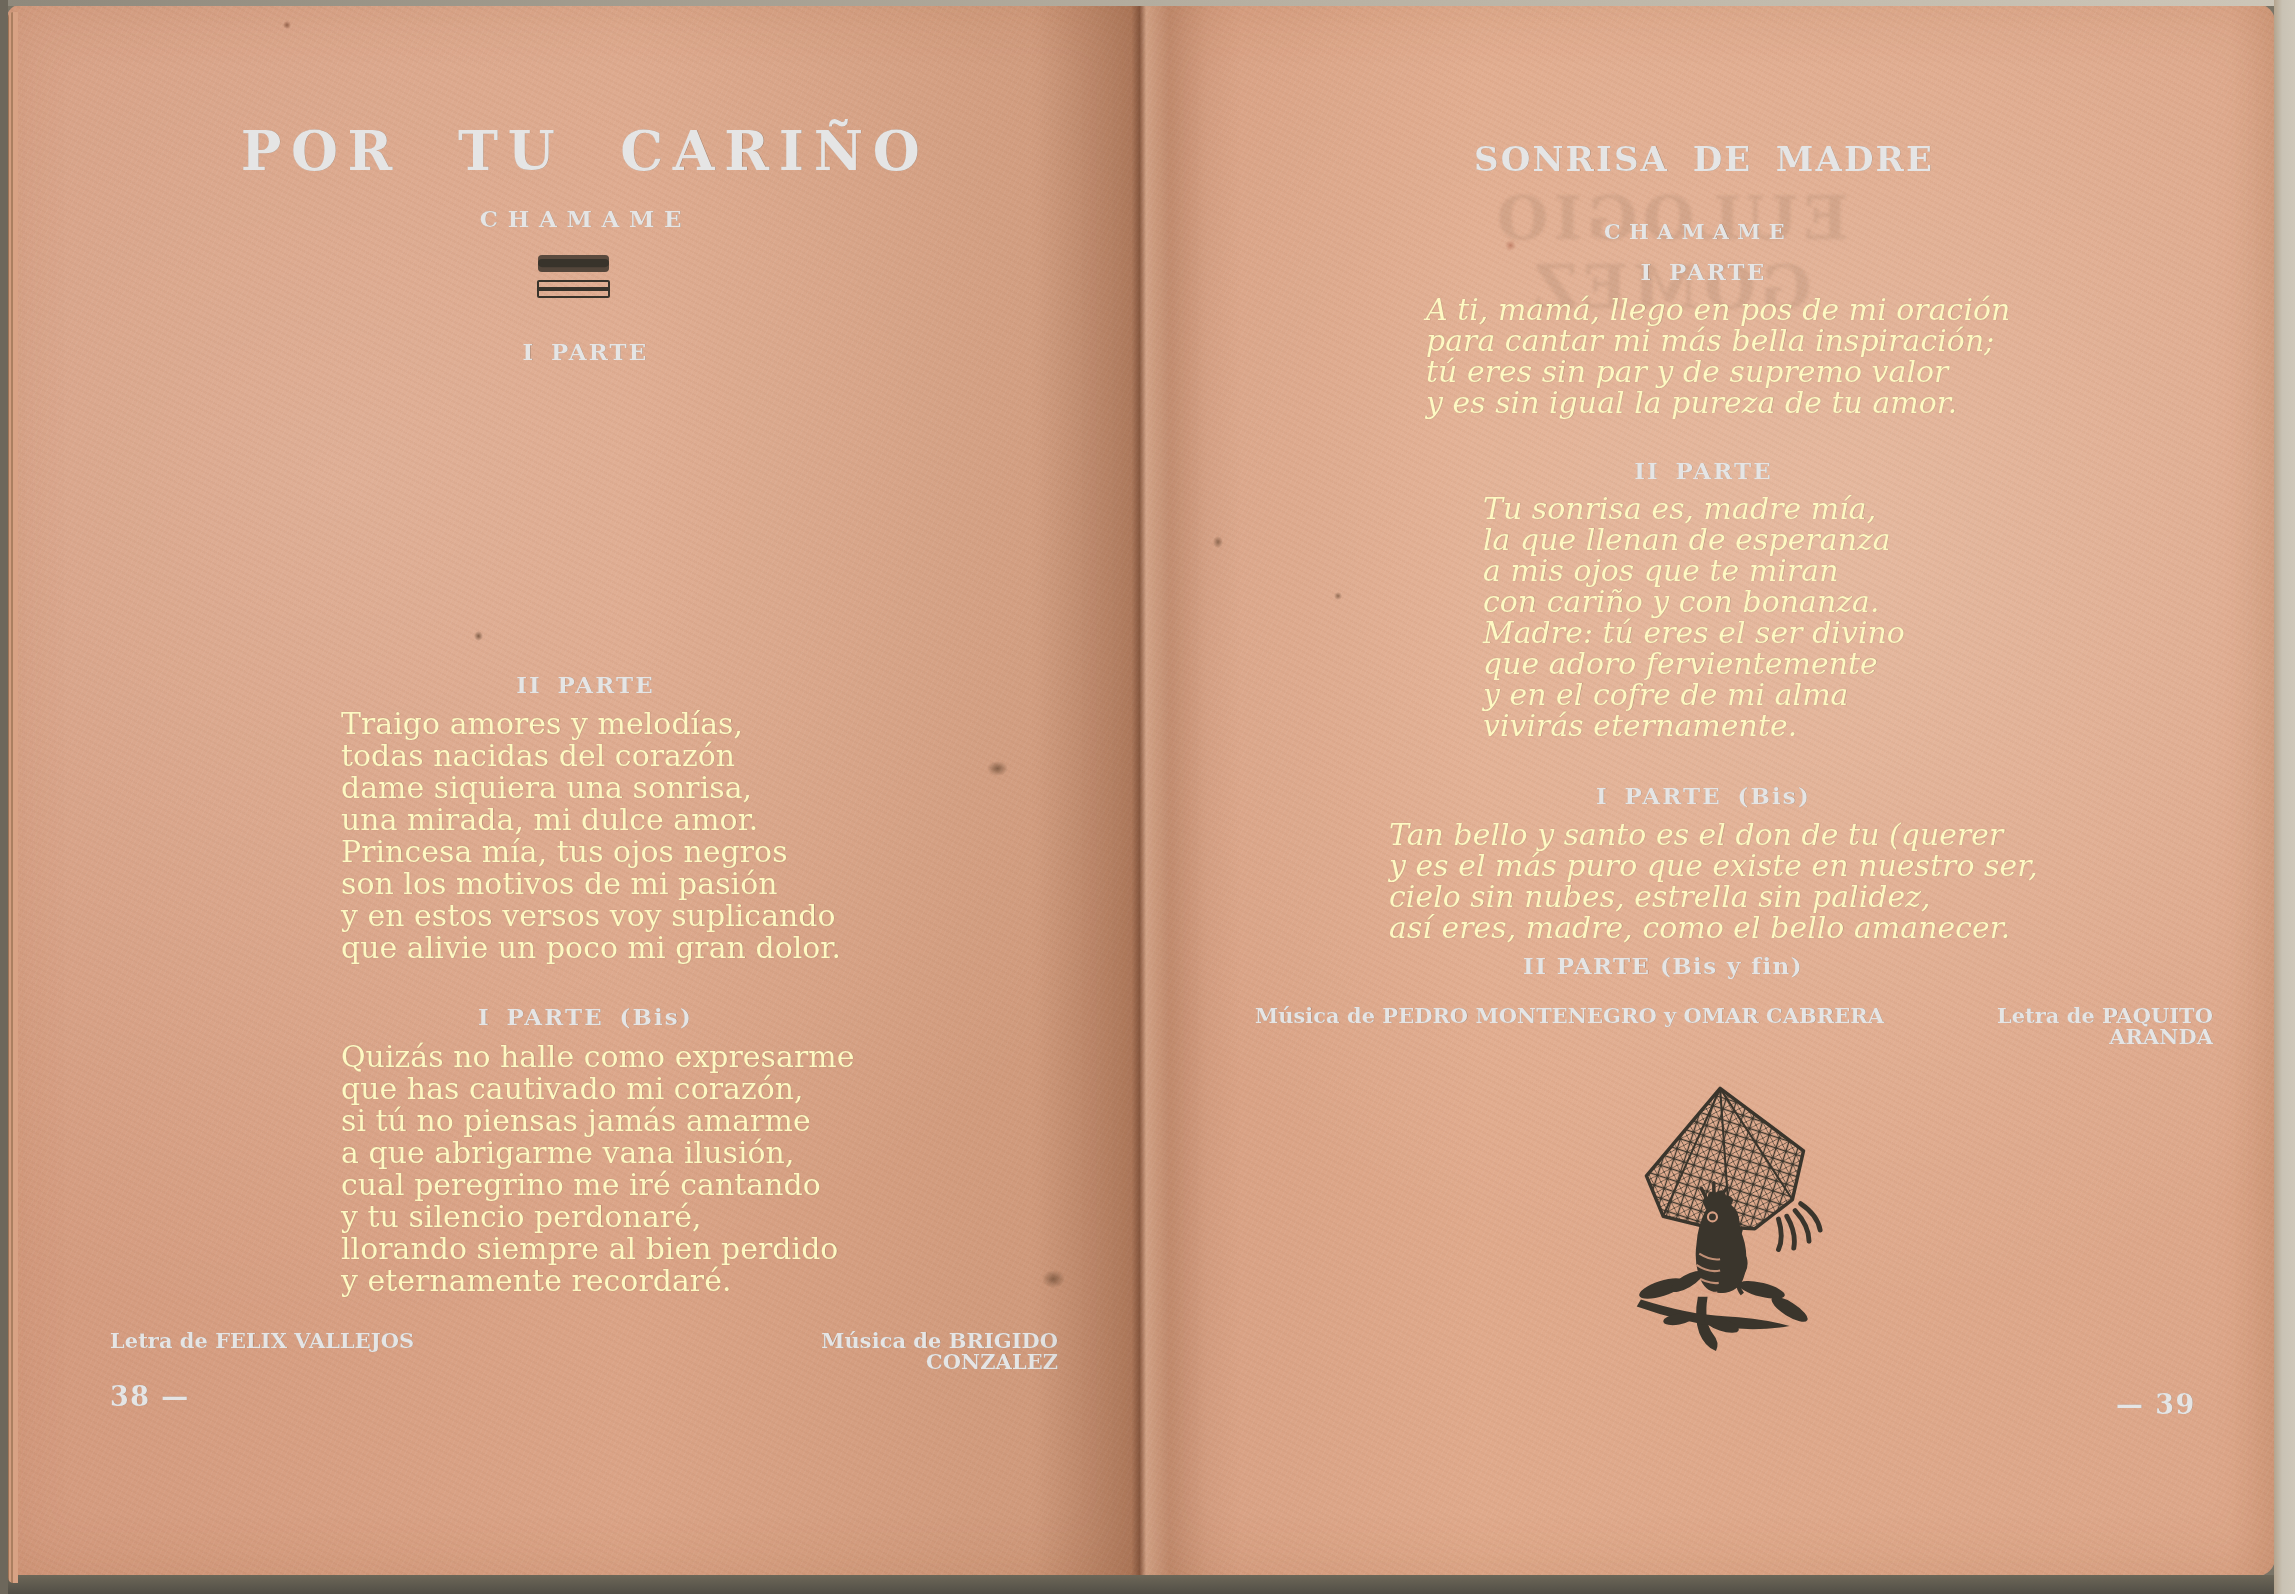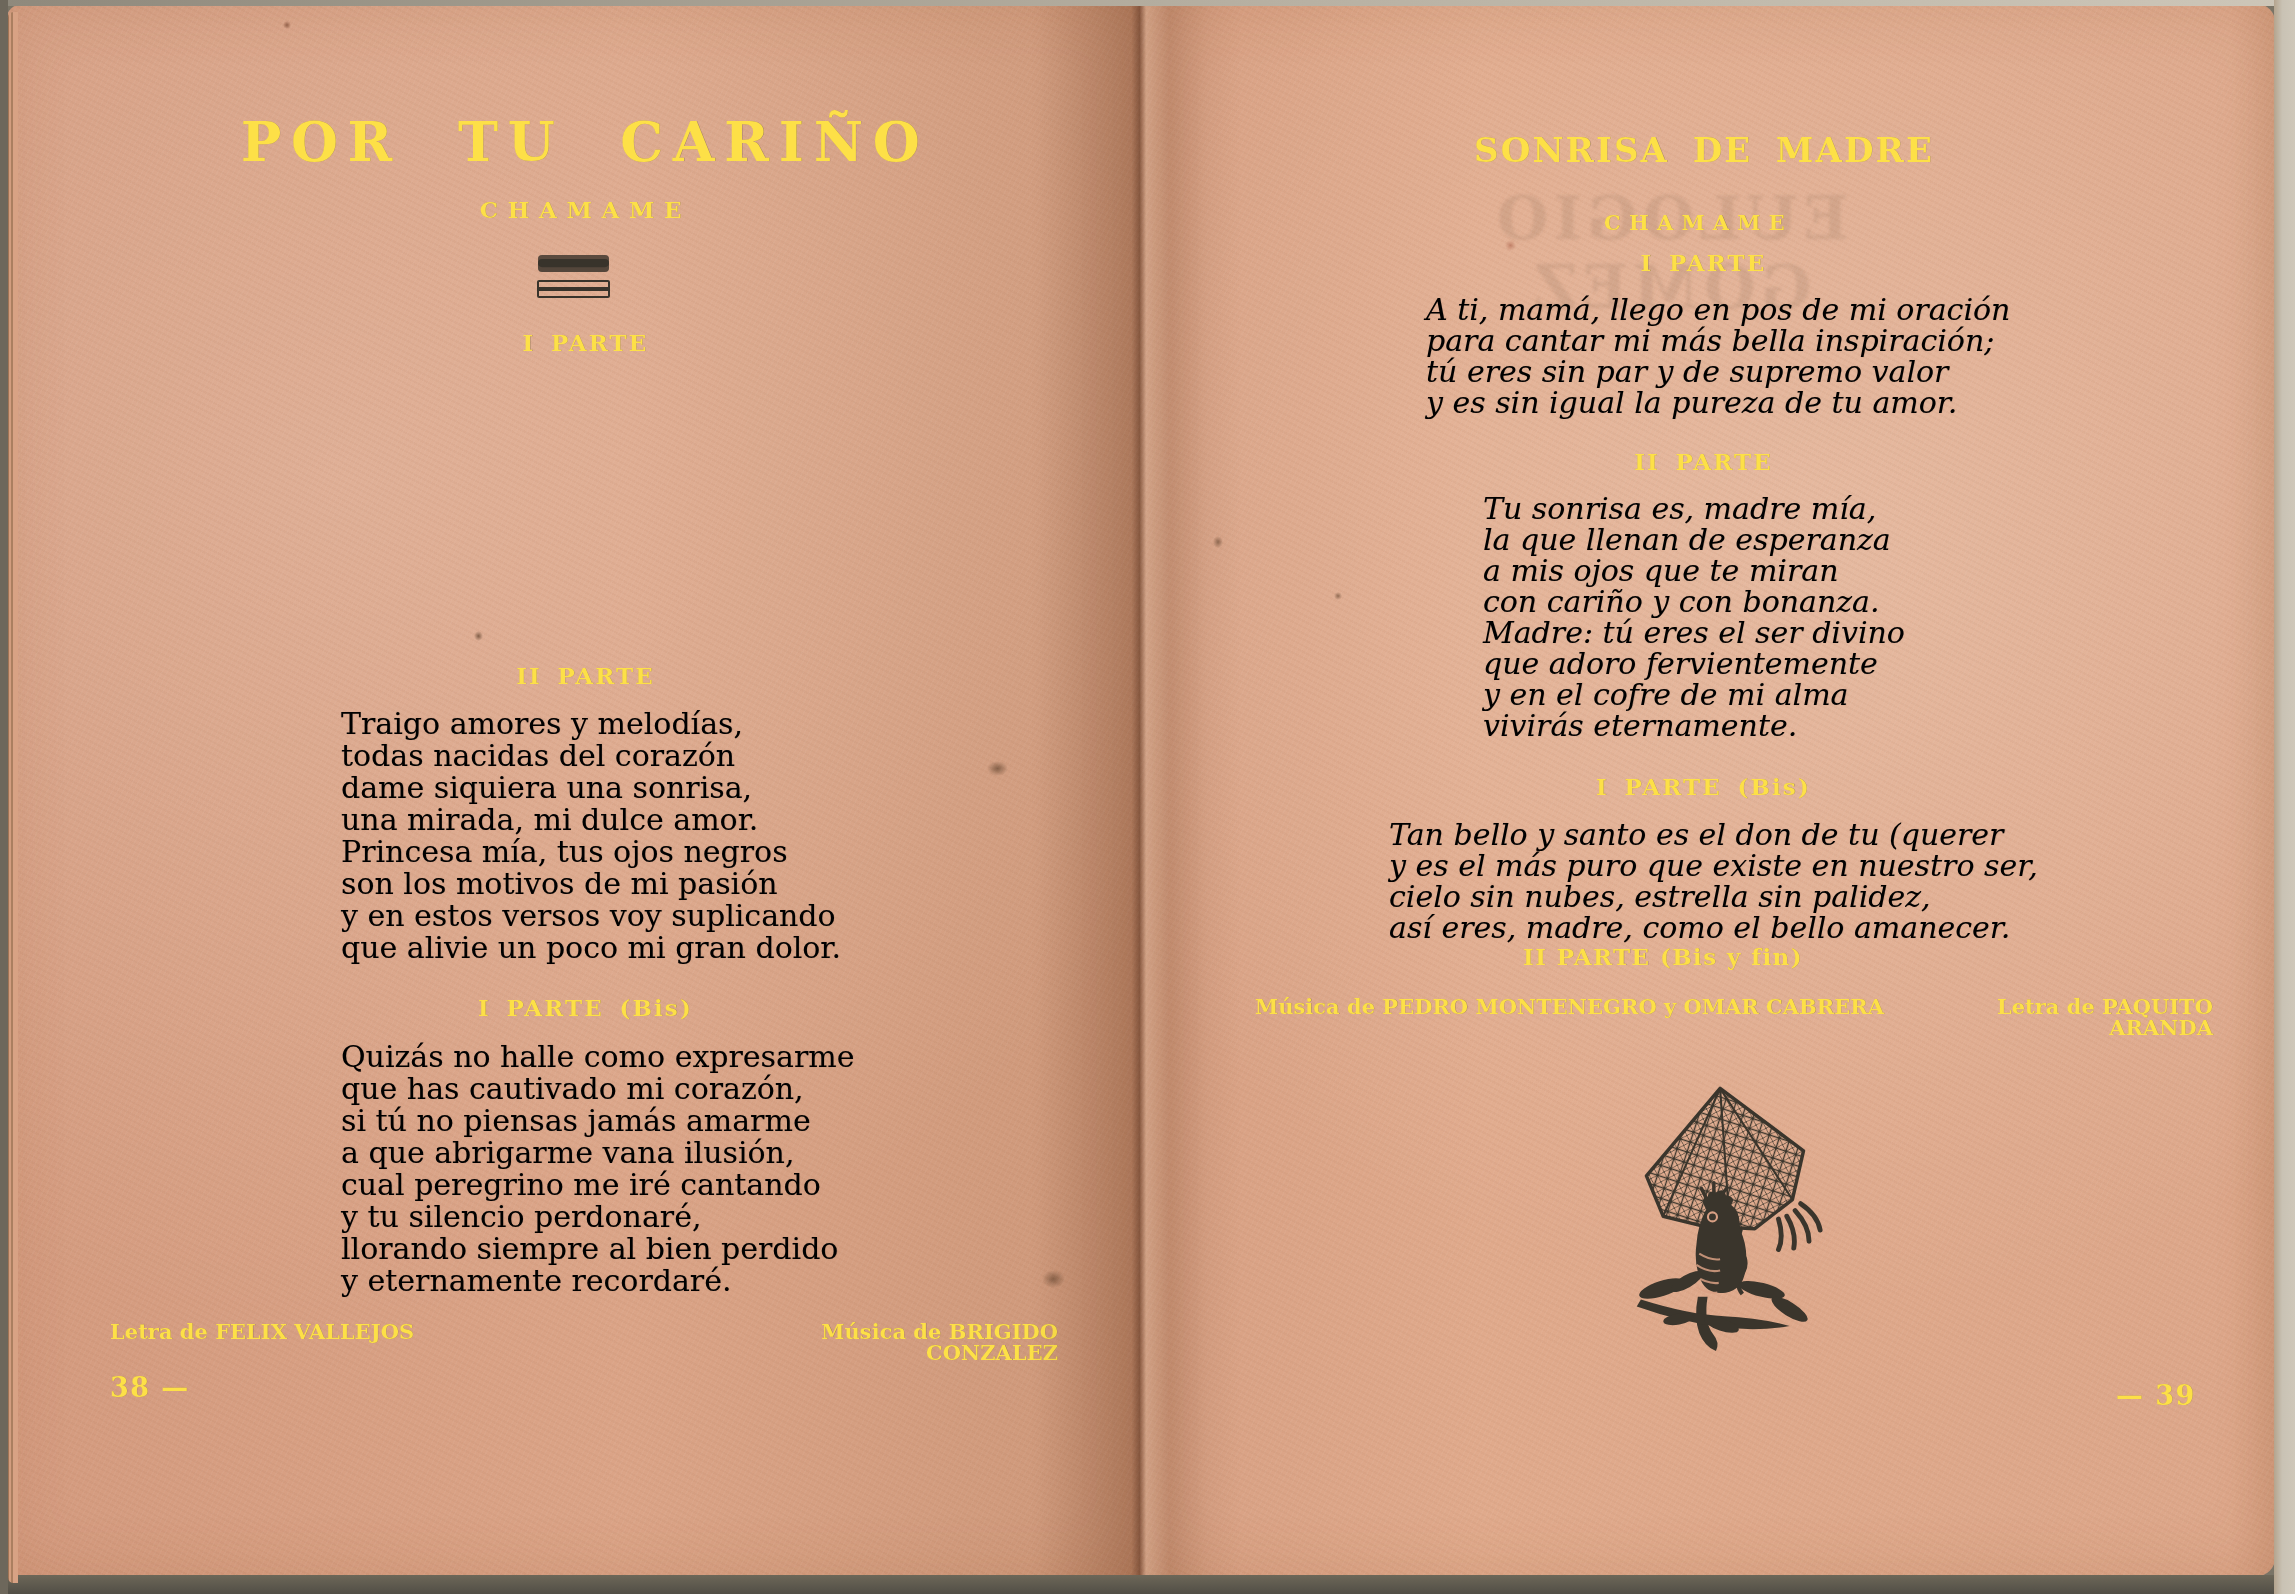--- a/index.html
+++ b/index.html
@@ -46,26 +46,26 @@
     background:linear-gradient(90deg,
       rgba(91,45,22,0) 0%,
       rgba(91,45,22,.16) 48%,
       rgba(60,25,10,.42) 52%,
       rgba(255,235,215,.22) 55%,
       rgba(91,45,22,.10) 66%,
       rgba(91,45,22,0) 100%);
   }
 
   
-  .ink{color:#fde047;text-shadow:0.3px 0.3px 0.6px rgba(55,48,38,.38);}
+  .ink{color:#e5e5e5;text-shadow:0.3px 0.3px 0.6px rgba(55,48,38,.38);margin-top:9px;}
   .song-title{font-weight:700;font-size:54px;line-height:1;letter-spacing:9.6px;word-spacing:27.5px;text-align:center;}
   .song-title-r{font-size:34px;letter-spacing:2.1px;word-spacing:9.6px;}
   .subtitle{font-weight:700;font-size:23px;line-height:1;letter-spacing:9.6px;text-align:center;}
   .sec-hdr{font-weight:700;font-size:23px;line-height:1;letter-spacing:2.1px;word-spacing:5.5px;text-align:center;}
-  .stanza{font-size:30px;line-height:32px;white-space:pre-line;color:#000000;text-shadow:0.3px 0.3px 0.7px rgba(60,50,40,.35);}
+  .stanza{font-size:30px;line-height:32px;white-space:pre-line;color:#fef9c3;text-shadow:0.3px 0.3px 0.7px rgba(60,50,40,.35);}
   .stanza.it{font-style:italic;}
   .credit{font-weight:700;font-size:21px;line-height:1;}
   .pgnum{font-weight:700;font-size:27px;line-height:1;letter-spacing:1.4px;}
 
   
   .orn-bar1{left:538px;top:255px;width:71px;height:16.5px;background:#38332b;border-radius:4.1px;
     box-shadow:inset 0 4.1px 0 rgba(216,160,132,.22), inset 0 -4.8px 0 rgba(216,160,132,.18);}
   .orn-bar2{left:537px;top:280px;width:69px;height:13.7px;border:2.7px solid #38332b;border-radius:2.1px;
     background:linear-gradient(to bottom, rgba(0,0,0,0) 0 36%, #38332b 36% 64%, rgba(0,0,0,0) 64%);}
 

